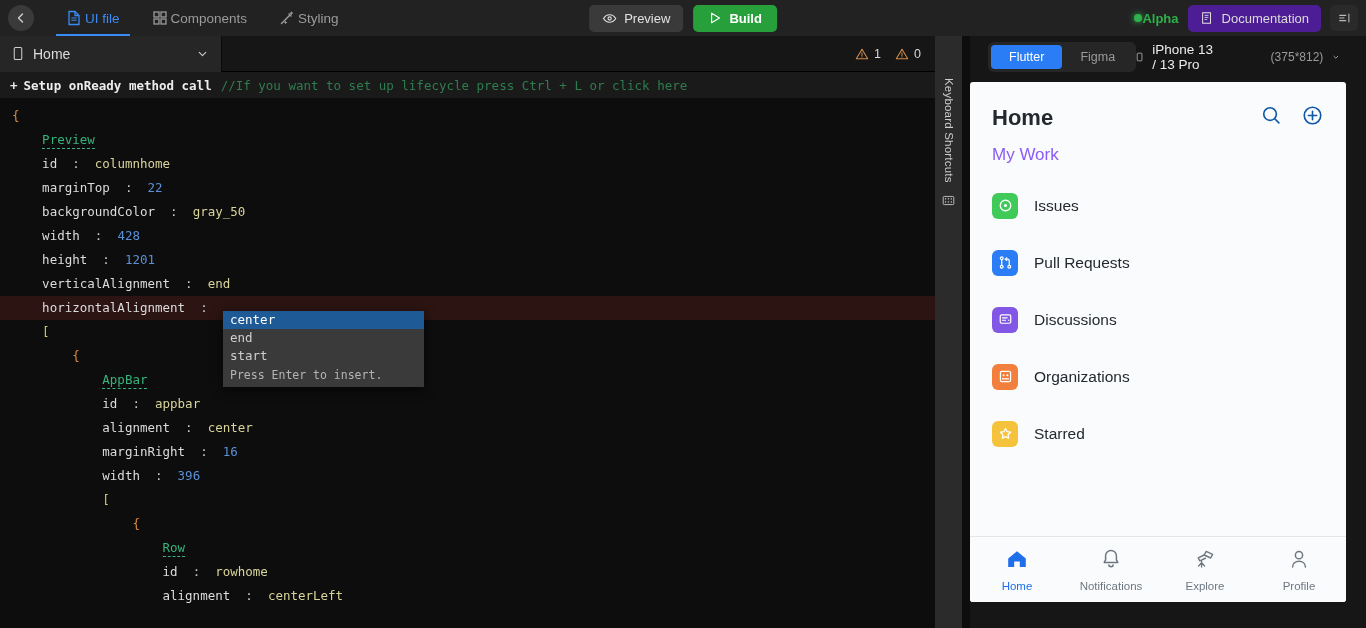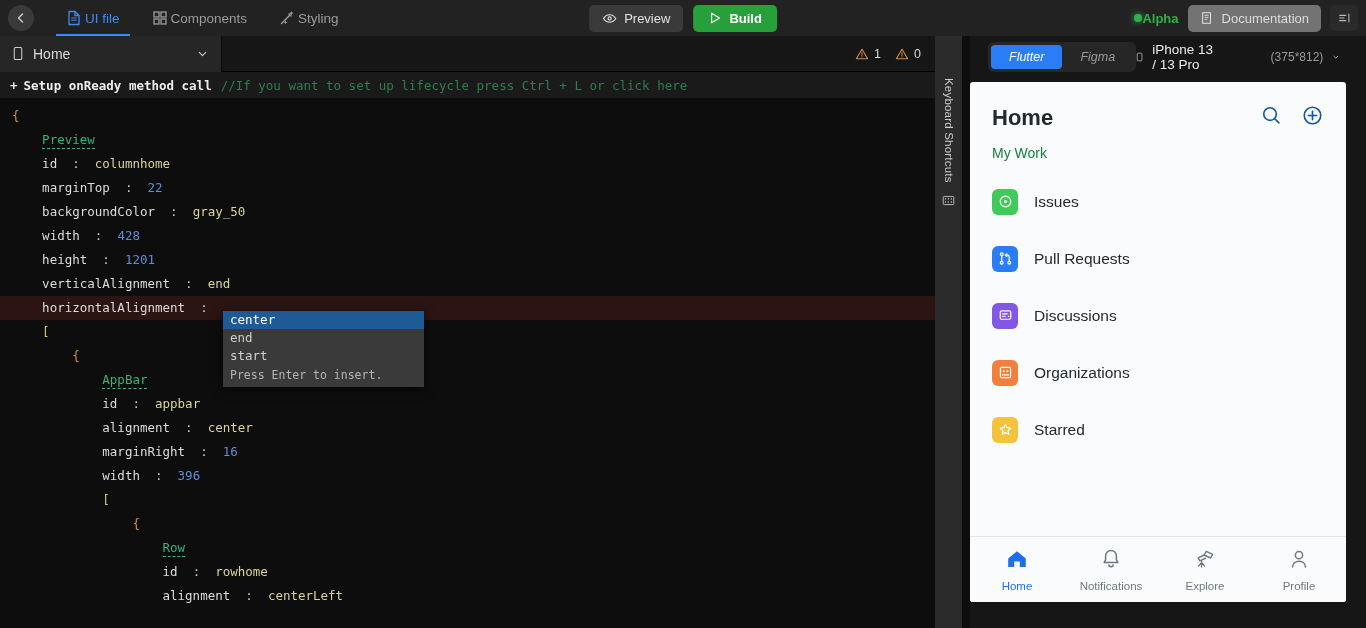--- a/index.html
+++ b/index.html
@@ -43,21 +43,21 @@
   .btn-build {
     display:flex; align-items:center; gap:7px; background:#27a03c; color:#fff;
     border-radius:5px; padding:6px 15px; font-size:13px; cursor:pointer; font-weight:600;
   }
   .right-actions {
     margin-left:auto; display:flex; align-items:center; gap:9px; padding-right:8px;
   }
   .alpha { display:flex; align-items:center; font-size:13px; color:#2eb14a; font-weight:700; }
   .alpha .dot { width:8px; height:8px; border-radius:50%; background:#2eb14a; box-shadow:0 0 6px #2eb14a; }
   .btn-doc {
-    display:flex; align-items:center; gap:8px; background:#737373; color:#dcdcdc;
+    display:flex; align-items:center; gap:8px; background:#4c1d95; color:#dcdcdc;
     border-radius:5px; padding:6px 12px; font-size:13px; cursor:pointer;
   }
   .btn-panel {
     width:28px; height:26px; background:#2a2a2a; border-radius:5px;
     display:flex; align-items:center; justify-content:center; cursor:pointer;
   }
 
   
   .body { flex:1; display:flex; min-height:0; }
   .left { width:935px; display:flex; flex-direction:column; min-width:0; background:#0d0d0d; }
@@ -123,39 +123,39 @@
   .kbstrip .kbico { margin-top:10px; }
   .gap { width:8px; flex:0 0 8px; background:#0d0d0d; }
 
   
   .right { flex:1; background:#161616; display:flex; flex-direction:column; min-width:0; }
   .prevbar {
     height:42px; flex:0 0 42px; display:flex; align-items:center; padding:0 18px; gap:0;
   }
   .seg { display:flex; background:#262626; border-radius:6px; padding:3px; }
   .seg-btn {
-    padding:5px 18px; font-size:12.5px; border-radius:4px; color:#9a9a9a; cursor:pointer;font-style:italic;
+    padding:5px 18px; font-size:12.5px; border-radius:4px; color:#9a9a9a; cursor:pointer;
   }
   .seg-btn.on { background:#2b7df5; color:#fff; }
   .device {
     margin-left:auto; display:flex; align-items:center; gap:9px; font-size:13.5px;
     color:#ececec; cursor:pointer; padding-right:8px;
   }
   .device .dim { color:#9a9a9a; font-size:12px;margin-left:48px; }
 
   .phone {
     margin:4px 20px 20px 0; margin-left:0; flex:1; background:#fafbfc;
     border-radius:3px; display:flex; flex-direction:column; overflow:hidden;
     width:376px; align-self:flex-start; height:520px; margin-left:0;
   }
   .phwrap { flex:1; display:flex; justify-content:flex-start; padding-left:0; }
   .ph-head { padding:22px 22px 0 22px; display:flex; align-items:center; }
   .ph-title { font-size:22px; font-weight:700; color:#24292f; flex:1; }
   .ph-acts { display:flex; align-items:center; gap:18px; }
-  .ph-sub { padding:14px 22px 0 22px; font-size:14px; color:#15803d; }
+  .ph-sub { padding:14px 22px 0 22px; font-size:17px; color:#8b5cf6; }
   .ph-list { padding:12px 22px 0 22px; flex:1; }
   .ph-item { display:flex; align-items:center; gap:16px; height:57px; cursor:pointer; }
   .ph-ico {
     width:26px; height:26px; border-radius:6px; display:flex;
     align-items:center; justify-content:center; flex:0 0 26px;
   }
   .ph-lbl { font-size:15.5px; color:#24292f; }
   .ph-nav {
     height:66px; border-top:1px solid #e4e6ea; display:flex; align-items:center;
     background:#fafbfc;

